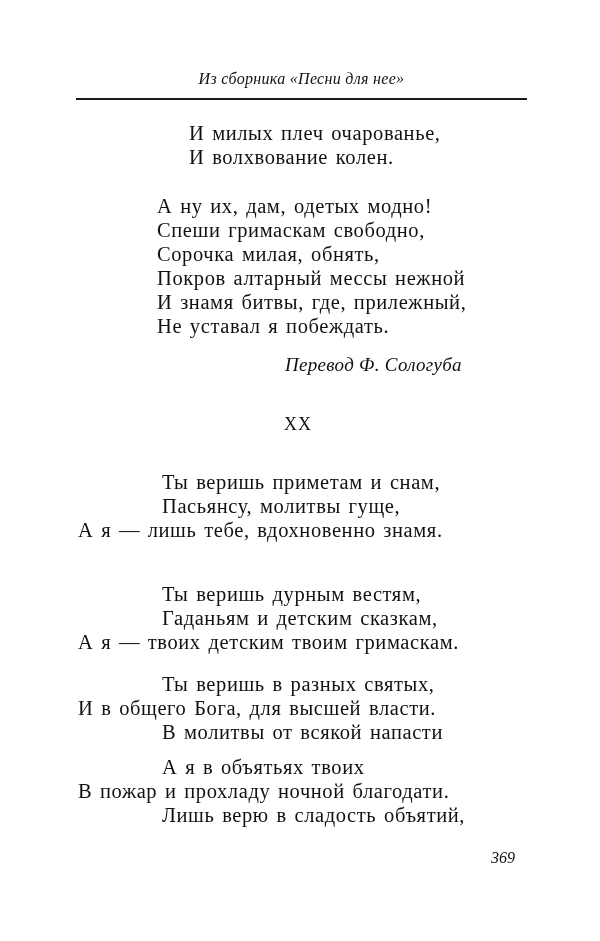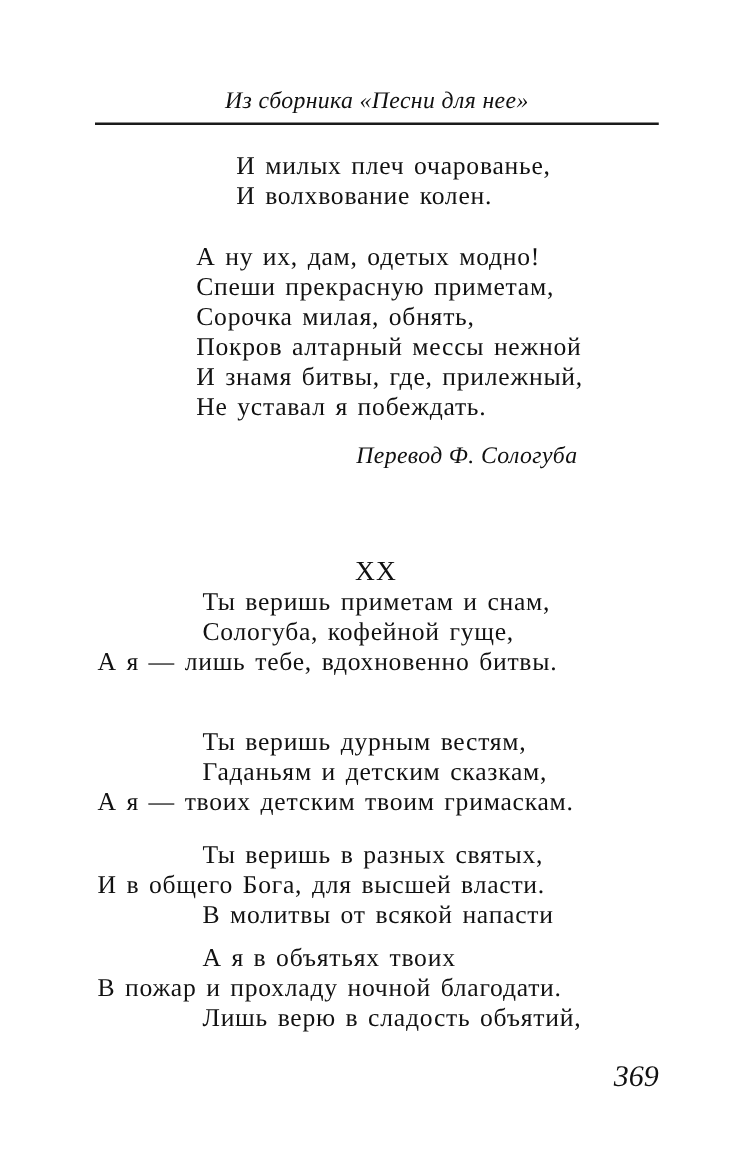--- a/index.html
+++ b/index.html
@@ -21,21 +21,21 @@
       width: 600px; height: 941px;
     }
     .running-head {
       position: absolute;
       left: 76px;
       width: 451px;
       top: 70px;
       text-align: center;
       font-family: "Liberation Serif", serif;
       font-style: italic;
-      font-size: 19px;
+      font-size: 16px;
       letter-spacing: 0.3px;
     }
     .head-rule {
       position: absolute;
       left: 76px;
       top: 98px;
       width: 451px;
       height: 2px;
       background: #1a1a1a;
     }
@@ -57,65 +57,65 @@
       left: 285px;
       top: 354px;
       font-family: "Liberation Serif", serif;
       font-style: italic;
       font-size: 19px;
       letter-spacing: 0.3px;
     }
     .poem-number {
       position: absolute;
       left: 284px;
-      top: 444px;
+      top: 414px;
       font-family: "Liberation Serif", serif;
-      font-size: 22px;
+      font-size: 18px;
       letter-spacing: 1px;
     }
     .page-number {
       position: absolute;
       left: 491px;
       top: 849px;
       font-family: "Liberation Serif", serif;
       font-style: italic;
-      font-size: 24px;
+      font-size: 16px;
       text-align: right;
     }
   </style>
 </head>
 <body>
 
 <div class="page">
 
   <div class="running-head">Из сборника «Песни для нее»</div>
   <div class="head-rule"></div>
 
   <div class="stanza" style="left:157px; top:121px;margin-left:32px;">
     <span class="line">И милых плеч очарованье,</span>
     <span class="line">И волхвование колен.</span>
   </div>
 
   <div class="stanza" style="left:157px; top:194px;">
     <span class="line">А ну их, дам, одетых модно!</span>
-    <span class="line">Спеши прекрасную приметам,</span>
+    <span class="line">Спеши гримаскам свободно,</span>
     <span class="line">Сорочка милая, обнять,</span>
     <span class="line">Покров алтарный мессы нежной</span>
     <span class="line">И знамя битвы, где, прилежный,</span>
     <span class="line">Не уставал я побеждать.</span>
   </div>
 
   <div class="attrib">Перевод Ф. Сологуба</div>
 
   <div class="poem-number">XX</div>
 
   <div class="stanza" style="left:78px; top:470px;">
     <span class="line ind">Ты веришь приметам и снам,</span>
-    <span class="line ind">Сологуба, кофейной гуще,</span>
-    <span class="line">А я — лишь тебе, вдохновенно битвы.</span>
+    <span class="line ind">Пасьянсу, молитвы гуще,</span>
+    <span class="line">А я — лишь тебе, вдохновенно знамя.</span>
   </div>
 
   <div class="stanza" style="left:78px; top:566px;margin-top:16px;">
     <span class="line ind">Ты веришь дурным вестям,</span>
     <span class="line ind">Гаданьям и детским сказкам,</span>
     <span class="line">А я — твоих детским твоим гримаскам.</span>
   </div>
 
   <div class="stanza" style="left:78px; top:660px;margin-top:12px;">
     <span class="line ind">Ты веришь в разных святых,</span>

